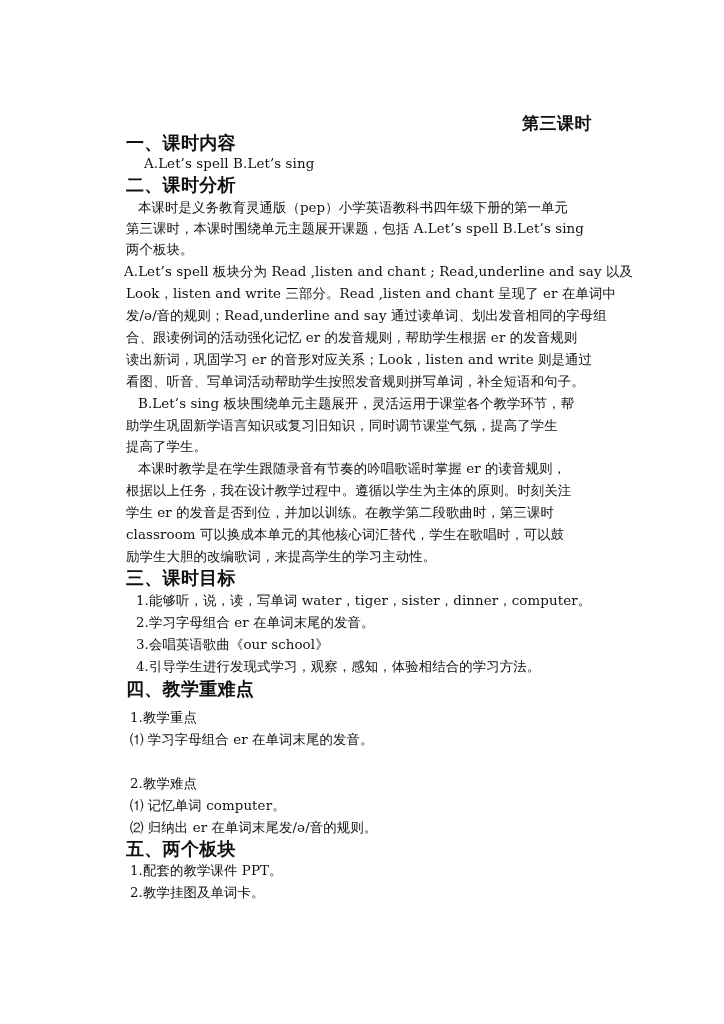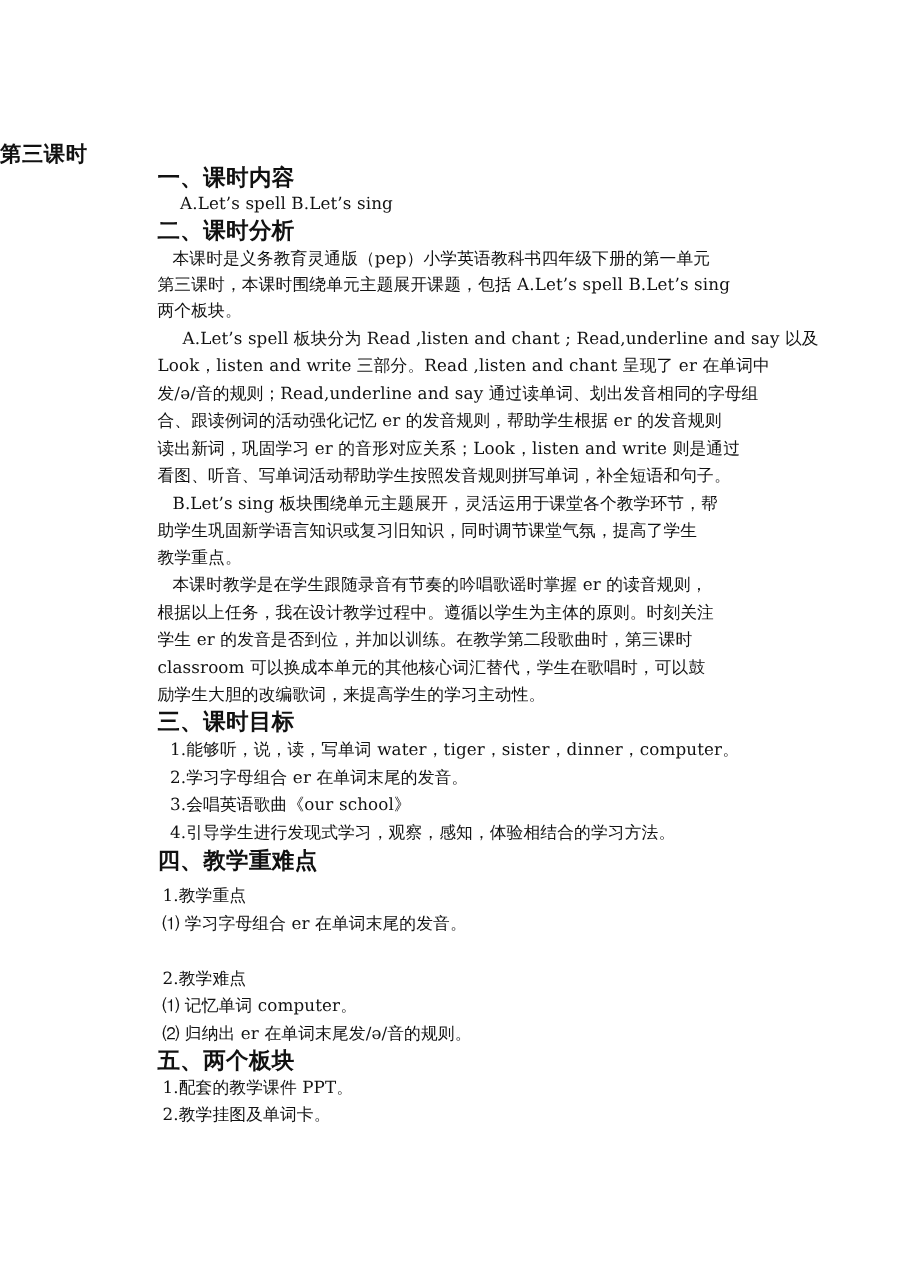--- a/index.html
+++ b/index.html
@@ -1,46 +1,46 @@
 <!DOCTYPE html>
 <html><head>
   <meta charset="utf-8">
   <style>
     html, body { margin: 0; padding: 0; background: #ffffff; }
     body { width: 724px; height: 1024px; position: relative; overflow: hidden;
       font-family: "DejaVu Serif", "Liberation Serif", serif; color: #111; }
     .page { position: absolute; left: 0; top: 0; width: 724px; height: 1024px; background: #fff; }
-    .title { position: absolute; top: 112px; left: 0; width: 592px; text-align: left;
+    .title { position: absolute; top: 112px; left: 0; width: 592px; text-align: right;
       font-family: "DejaVu Sans", sans-serif; font-weight: bold; font-size: 17px; letter-spacing: 0.5px; }
     .h { position: absolute; left: 126px; font-family: "DejaVu Sans", sans-serif; font-weight: bold;
       font-size: 18px; letter-spacing: 0.3px; line-height: 20px; }
     .ln { position: absolute; font-size: 13.4px; line-height: 20px; white-space: nowrap; letter-spacing: 0.1px; text-align: right; }
   </style>
 </head>
 <body>
 
 <div class="page">
   <div class="title">第三课时</div>
 
   <div class="h" style="top:133px">一、课时内容</div>
   <div class="ln" style="top:154px;left:144px">A.Let’s spell   B.Let’s sing</div>
 
   <div class="h" style="top:175px">二、课时分析</div>
   <div class="ln" style="top:198px;left:138px">本课时是义务教育灵通版（pep）小学英语教科书四年级下册的第一单元</div>
   <div class="ln" style="top:219px;left:126px">第三课时，本课时围绕单元主题展开课题，包括 A.Let’s spell   B.Let’s sing</div>
   <div class="ln" style="top:240px;left:126px">两个板块。</div>
-  <div class="ln" style="top:262px;left:146px">A.Let’s spell 板块分为 Read ,listen and chant ; Read,underline and say 以及</div>
+  <div class="ln" style="top:262px;left:124px">A.Let’s spell 板块分为 Read ,listen and chant ; Read,underline and say 以及</div>
   <div class="ln" style="top:284px;left:126px">Look，listen and write 三部分。Read ,listen and chant 呈现了 er 在单词中</div>
   <div class="ln" style="top:306px;left:126px">发/ə/音的规则；Read,underline and say 通过读单词、划出发音相同的字母组</div>
   <div class="ln" style="top:328px;left:126px">合、跟读例词的活动强化记忆 er 的发音规则，帮助学生根据 er 的发音规则</div>
   <div class="ln" style="top:350px;left:126px">读出新词，巩固学习 er 的音形对应关系；Look，listen and write 则是通过</div>
   <div class="ln" style="top:372px;left:126px">看图、听音、写单词活动帮助学生按照发音规则拼写单词，补全短语和句子。</div>
   <div class="ln" style="top:394px;left:138px">B.Let’s sing 板块围绕单元主题展开，灵活运用于课堂各个教学环节，帮</div>
   <div class="ln" style="top:416px;left:126px">助学生巩固新学语言知识或复习旧知识，同时调节课堂气氛，提高了学生</div>
-  <div class="ln" style="top:437px;left:126px">教学重点。</div>
+  <div class="ln" style="top:437px;left:126px">提高了学生。</div>
   <div class="ln" style="top:459px;left:138px">本课时教学是在学生跟随录音有节奏的吟唱歌谣时掌握 er 的读音规则，</div>
   <div class="ln" style="top:481px;left:126px">根据以上任务，我在设计教学过程中。遵循以学生为主体的原则。时刻关注</div>
   <div class="ln" style="top:503px;left:126px">学生 er 的发音是否到位，并加以训练。在教学第二段歌曲时，第三课时</div>
   <div class="ln" style="top:525px;left:126px">classroom 可以换成本单元的其他核心词汇替代，学生在歌唱时，可以鼓</div>
   <div class="ln" style="top:547px;left:126px">励学生大胆的改编歌词，来提高学生的学习主动性。</div>
 
   <div class="h" style="top:568px">三、课时目标</div>
   <div class="ln" style="top:591px;left:136px">1.能够听，说，读，写单词 water，tiger，sister，dinner，computer。</div>
   <div class="ln" style="top:613px;left:136px">2.学习字母组合 er 在单词末尾的发音。</div>
   <div class="ln" style="top:635px;left:136px">3.会唱英语歌曲《our school》</div>

